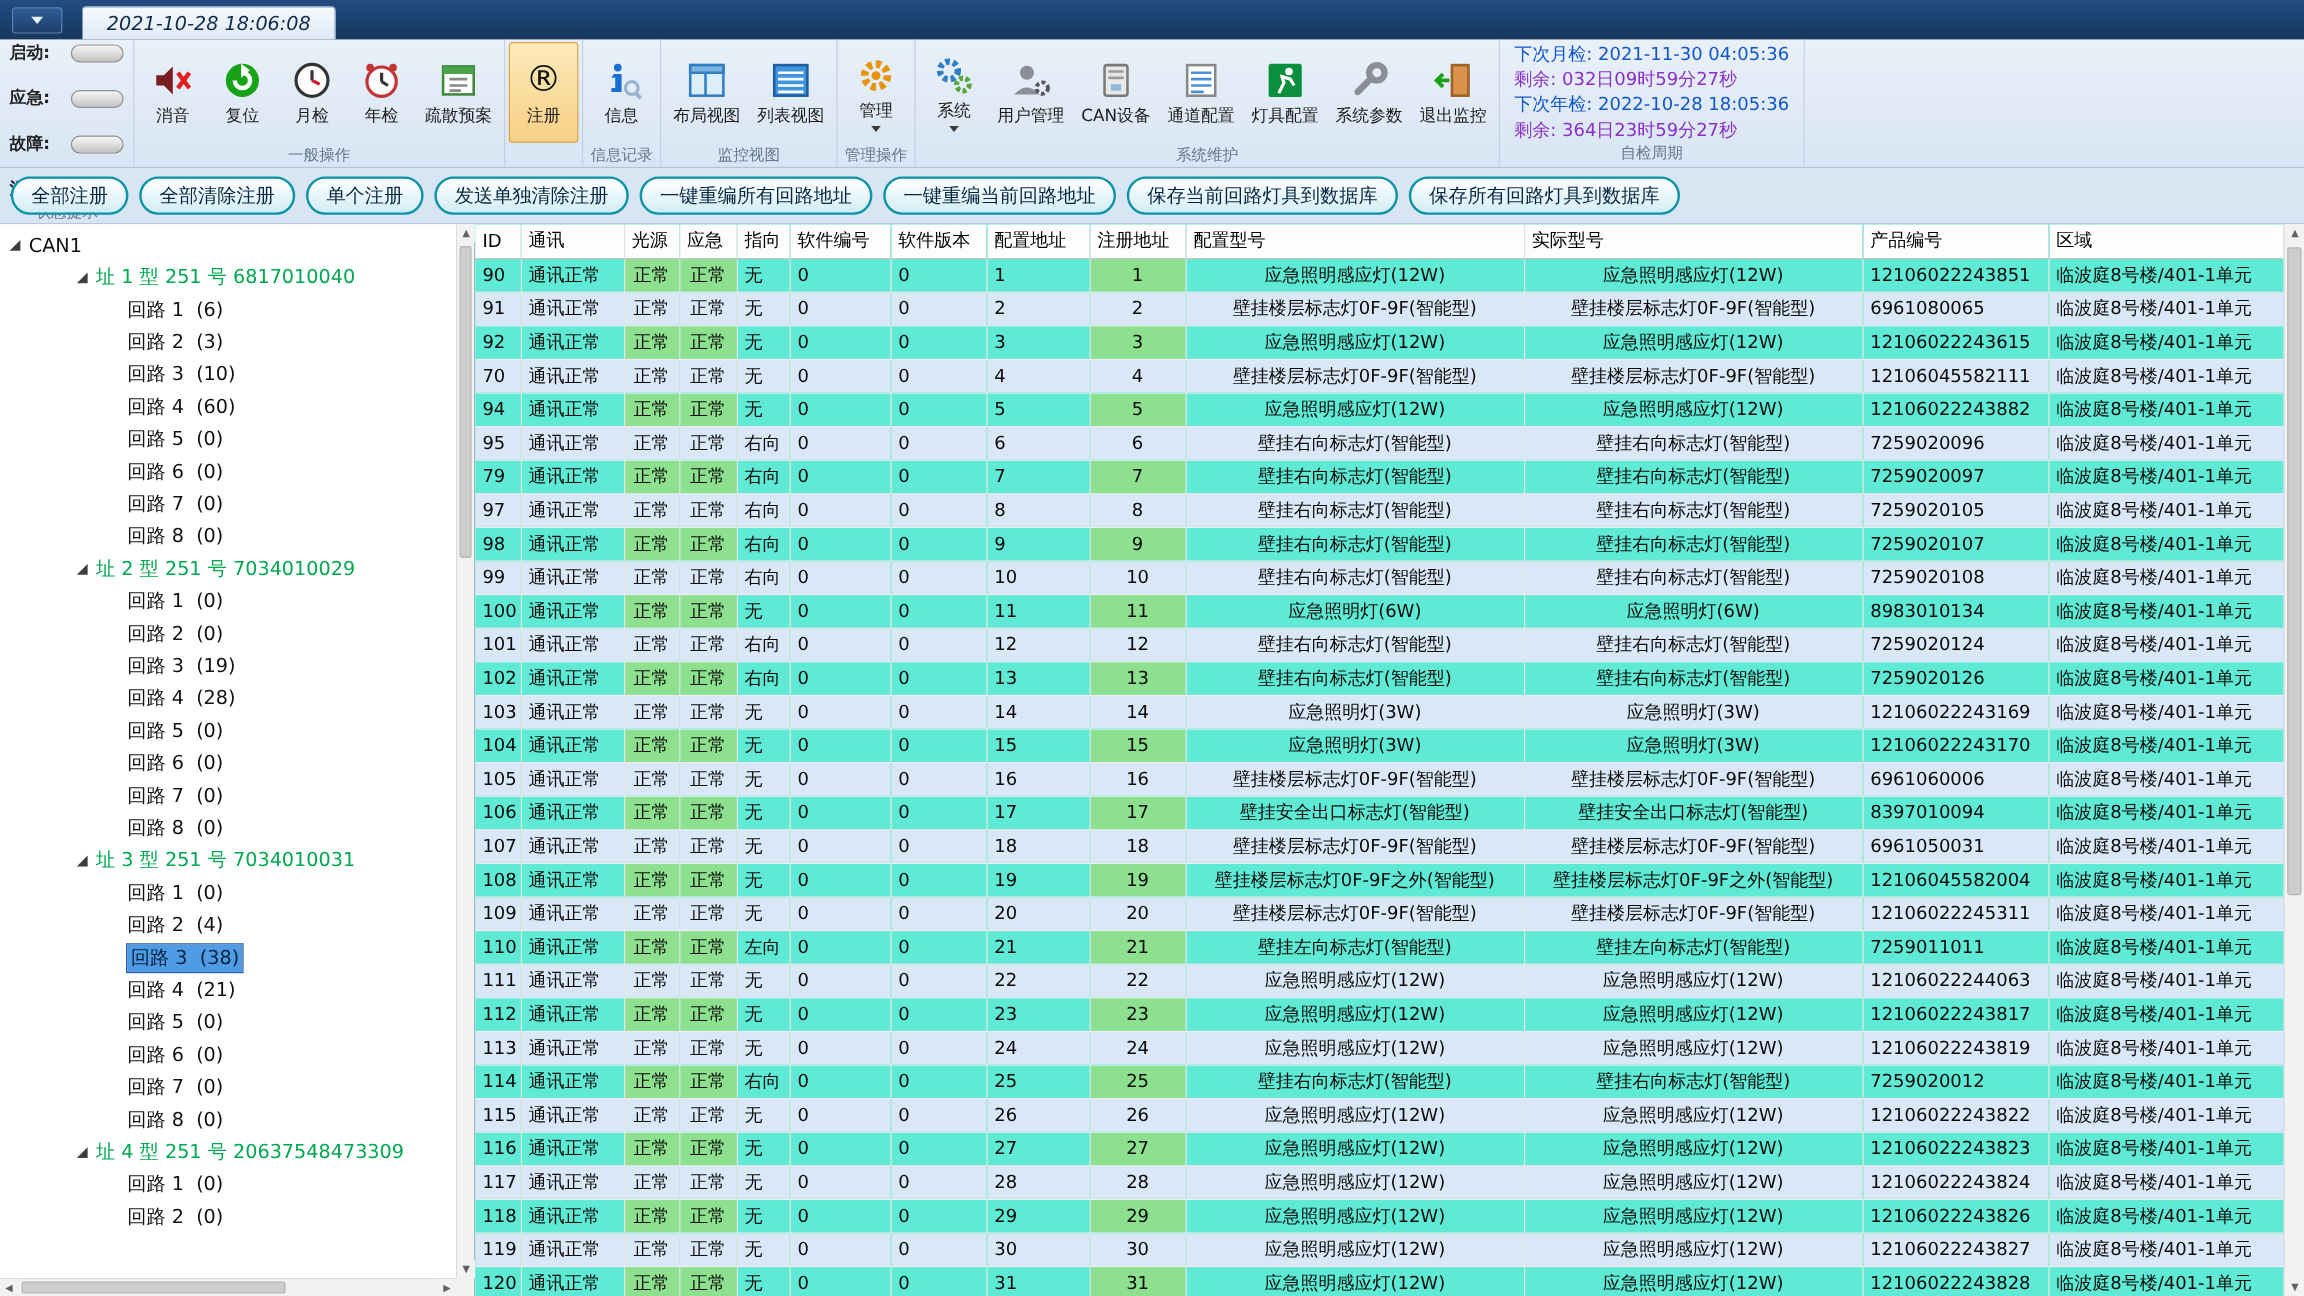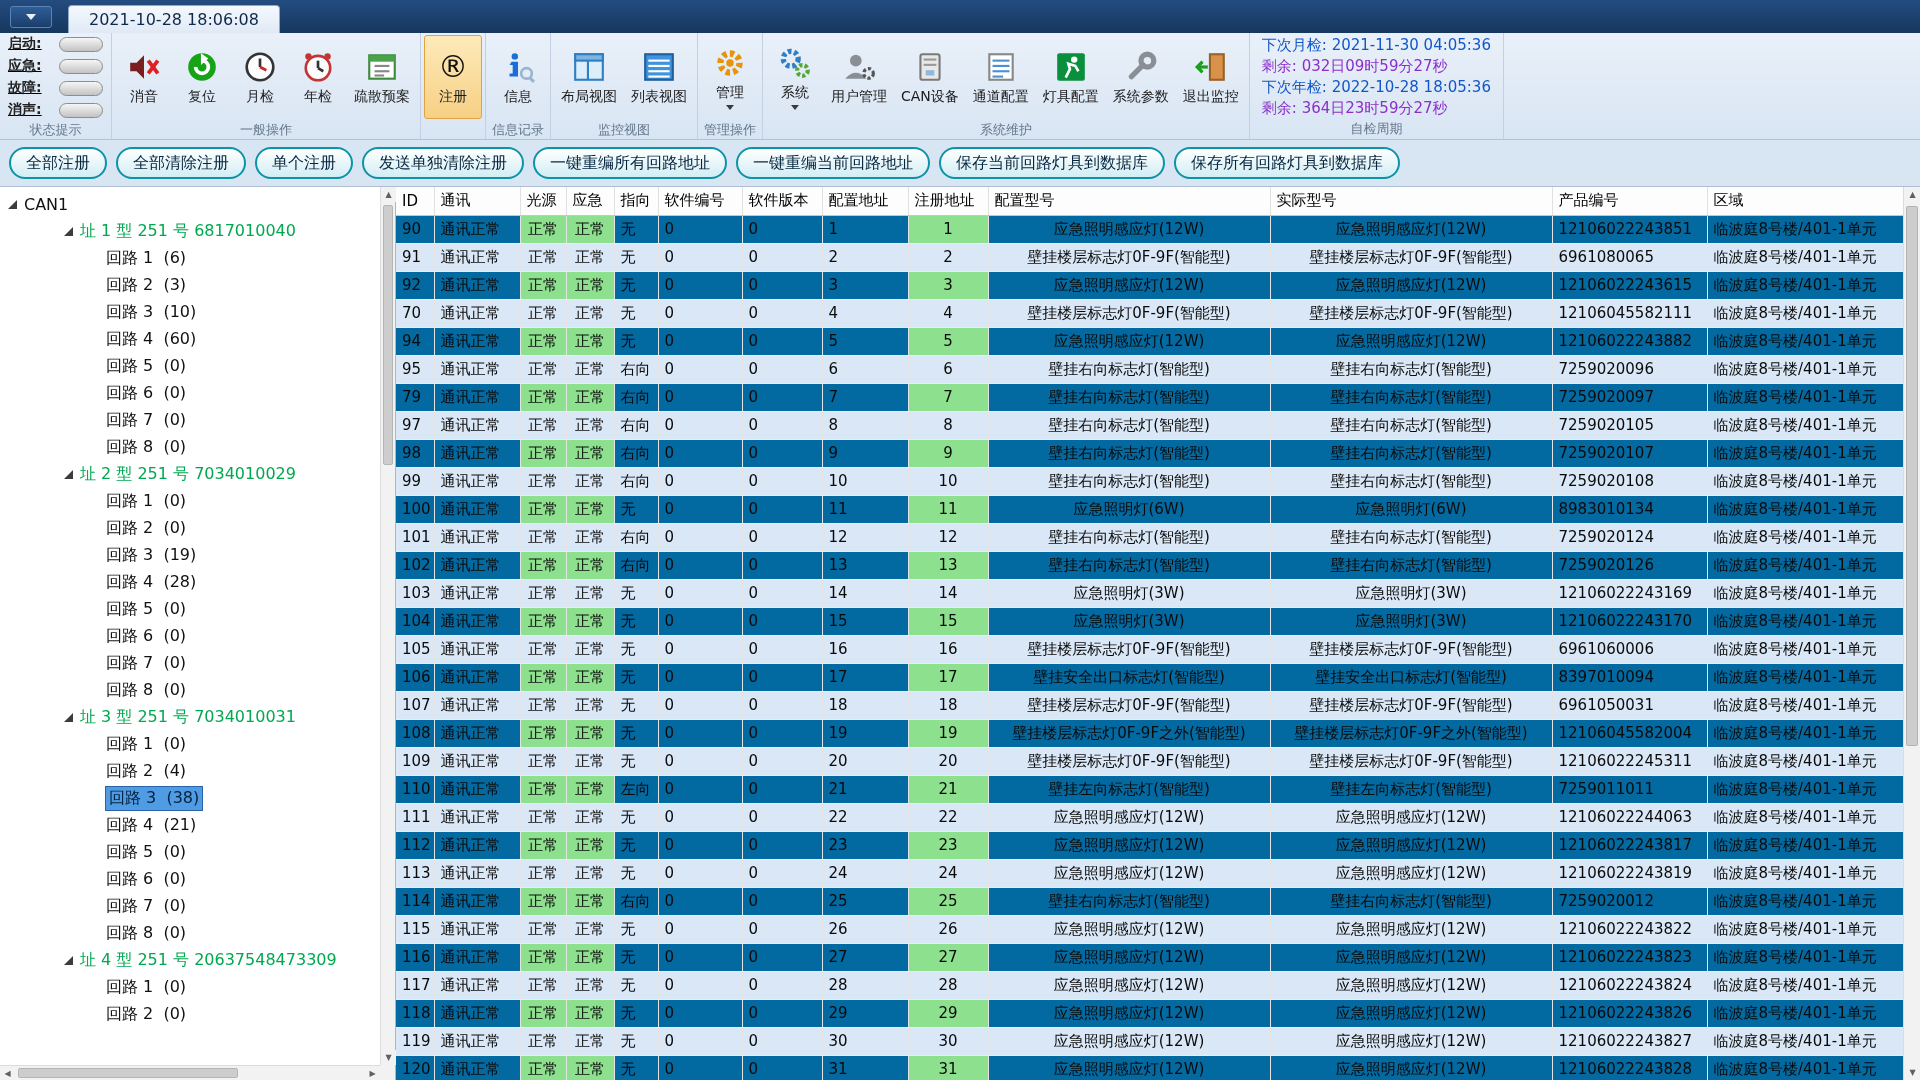--- a/index.html
+++ b/index.html
@@ -1,41 +1,41 @@
 <!DOCTYPE html>
 <html><head>
 <meta charset="utf-8">
 <style>
 * { margin:0; padding:0; box-sizing:border-box; }
 html,body { width:1920px; height:1080px; overflow:hidden; background:#e8eef6;
   font-family:"DejaVu Sans","Liberation Sans",sans-serif; }
 button { font-family:inherit; cursor:default; }
 
 
-.titlebar { height:33px; background:linear-gradient(#234c80,#16375e); display:flex; align-items:flex-end; }
+.titlebar { height:33px; background:linear-gradient(#234c80,#16375e); display:flex; align-items:flex-end;font-style:italic; }
 .menu-btn { align-self:center; width:42px; height:22px; margin:0 8px 0 10px; border:1px solid #5b83b4;
   border-radius:3px; background:linear-gradient(#2f5d97,#1b3e6b); display:flex; align-items:center; justify-content:center; }
 .menu-caret { width:0; height:0; border-left:5px solid transparent; border-right:5px solid transparent; border-top:6px solid #e8f0fa; }
 .title-tab { height:28px; margin-left:8px; background:linear-gradient(#f5f9fe,#dfe9f5); border:1px solid #8ea8c8; border-bottom:none;
   border-radius:4px 4px 0 0; padding:0 20px; display:flex; align-items:center; font-size:16px; color:#10294a; }
 
 
 .ribbon { height:107px; background:linear-gradient(#e9f0f9,#d8e5f3); border-bottom:1px solid #b3c2d6; display:flex; }
 .rgroup { display:flex; flex-direction:column; border-right:1px solid #c2d0e1; }
 .rbody { flex:1; display:flex; align-items:center; padding:2px 3px; }
 .rcap { height:19px; line-height:18px; text-align:center; font-size:13px; color:#64778c; }
 .rfill { flex:1; }
 .rbtn { min-width:58px; height:84px; padding:0 6px; display:flex; flex-direction:column; align-items:center;
   justify-content:center; gap:3px; border:1px solid transparent; border-radius:3px; background:transparent; font-size:14px; color:#1c1c1c; }
 .rbtn.active { background:linear-gradient(#fdeaba,#f7d084); border:1px solid #dfa43f; }
 .icon { width:36px; height:36px; display:flex; align-items:center; justify-content:center; }
 .caret-sm { width:0; height:0; border-left:4px solid transparent; border-right:4px solid transparent; border-top:5px solid #3a3a3a; }
 
 
-.status-body { flex-direction:column; align-items:stretch; justify-content:center; gap:4px; padding:2px 8px;text-decoration:underline; }
+.status-body { flex-direction:column; align-items:stretch; justify-content:center; gap:20px; padding:2px 8px; }
 .srow { display:flex; align-items:center; gap:7px; }
 .slabel { font-size:14px; font-weight:bold; color:#222; width:44px; }
 .sled { width:44px; height:15px; border-radius:8px; border:1px solid #8e8e8e; background:linear-gradient(#f6f6f6,#c3c3c3); }
 
 
 .cycle { flex-direction:column; align-items:flex-start; justify-content:center; padding:2px 12px; gap:1px; }
 .cyline { font-size:15px; line-height:20px; white-space:pre; }
 .cyline.blue { color:#1257c8; }
 .cyline.purple { color:#8b2fc9; }
 
@@ -59,21 +59,21 @@
 
 
 .vscroll { position:absolute; top:0; right:0; width:15px; bottom:15px; background:#f2f2f2; border-left:1px solid #dcdcdc; }
 .hscroll { position:absolute; left:0; bottom:0; right:15px; height:15px; background:#f2f2f2; border-top:1px solid #dcdcdc; }
 .sb-arr { position:absolute; width:15px; height:15px; display:flex; align-items:center; justify-content:center; font-size:8px; color:#606060; background:#f2f2f2; }
 .sb-thumb-v { position:absolute; left:2px; right:2px; background:#cdcdcd; border:1px solid #b5b5b5; border-radius:2px; }
 .sb-thumb-h { position:absolute; top:2px; bottom:2px; background:#cdcdcd; border:1px solid #b5b5b5; border-radius:2px; }
 .sb-corner { position:absolute; right:0; bottom:0; width:15px; height:15px; background:#f2f2f2; }
 
 
-.table-panel { flex:1; position:relative; background:#0369a1; }
+.table-panel { flex:1; position:relative; background:#5eead4; }
 .table-wrap { position:absolute; top:0; left:0; right:17px; bottom:0; overflow:hidden; }
 table { border-collapse:collapse; table-layout:fixed; width:1523px; }
 th { height:28px; background:#fdfdfd; border-right:1px solid #e1e1e1; border-bottom:1px solid #c6c6c6;
   font-size:15px; font-weight:normal; text-align:left; padding:0 6px; color:#000; white-space:nowrap; overflow:hidden; }
 td { height:28px; border-right:1px solid #e4e4e4; border-bottom:1px solid #ececec; font-size:15px;
   padding:0 6px; color:#0a0a0a; white-space:nowrap; overflow:hidden; }
 tr.alt td { background:#d9e7f6; }
 td.green { background:#8de08d; text-align:center; }
 td.ctr { text-align:center; }
 .tvscroll { position:absolute; top:0; right:0; bottom:0; width:17px; background:#f2f2f2; border-left:1px solid #dcdcdc; }

